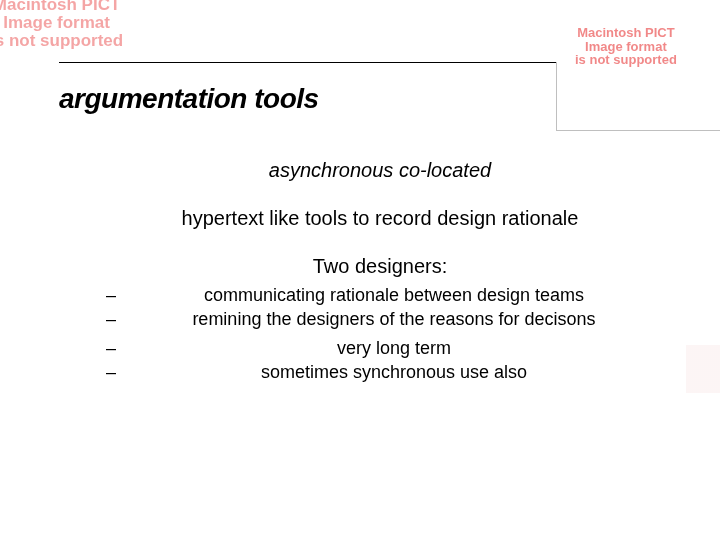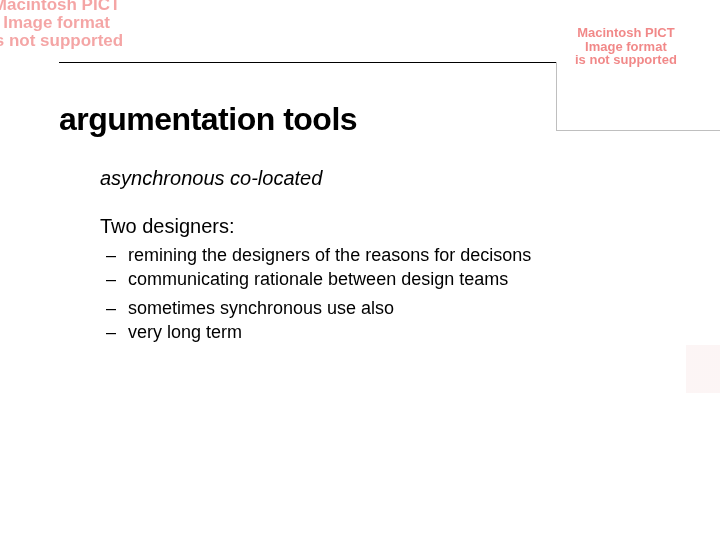--- a/index.html
+++ b/index.html
@@ -21,32 +21,34 @@
     position: absolute;
     left: 59px;
     top: 62px;
     width: 497px;
     height: 1px;
     background: #000;
   }
   .title {
     position: absolute;
     left: 59px;
-    top: 80px;
-    font-size: 32px;
+    top: 64px;
+    font-size: 28px;
     font-weight: 700;
     letter-spacing: -0.5px;
+    font-style: italic;
   }
   .body {
     position: absolute;
     left: 100px;
-    top: 165px;
+    top: 157px;
     width: 560px;
     font-size: 20px;
     line-height: 1.3;
+    text-align: center;
   }
   .body p {
     margin: 0 0 22px 0;
   }
   .italic { font-style: italic; }
   .sub-list {
     margin: -18px 0 22px 0;
     padding: 0;
     list-style: none;
     font-size: 18px;
@@ -112,26 +114,27 @@
     <span>is not supported</span>
   </div>
   <div class="pict-top-right-box"></div>
 
   <div class="pict-right-block"></div>
 
   <h1 class="title">argumentation tools</h1>
 
   <div class="body">
     <p class="italic">asynchronous co-located</p>
+    <p>hypertext like tools to record design rationale</p>
 
     <p>Two designers:</p>
     <ul class="sub-list">
+      <li>communicating rationale between design teams</li>
       <li>remining the designers of the reasons for decisons</li>
-      <li>communicating rationale between design teams</li>
     </ul>
 
     <ul class="sub-list">
+      <li>very long term</li>
       <li>sometimes synchronous use also</li>
-      <li>very long term</li>
     </ul>
   </div>
 
 </div>
 
 </body></html>

